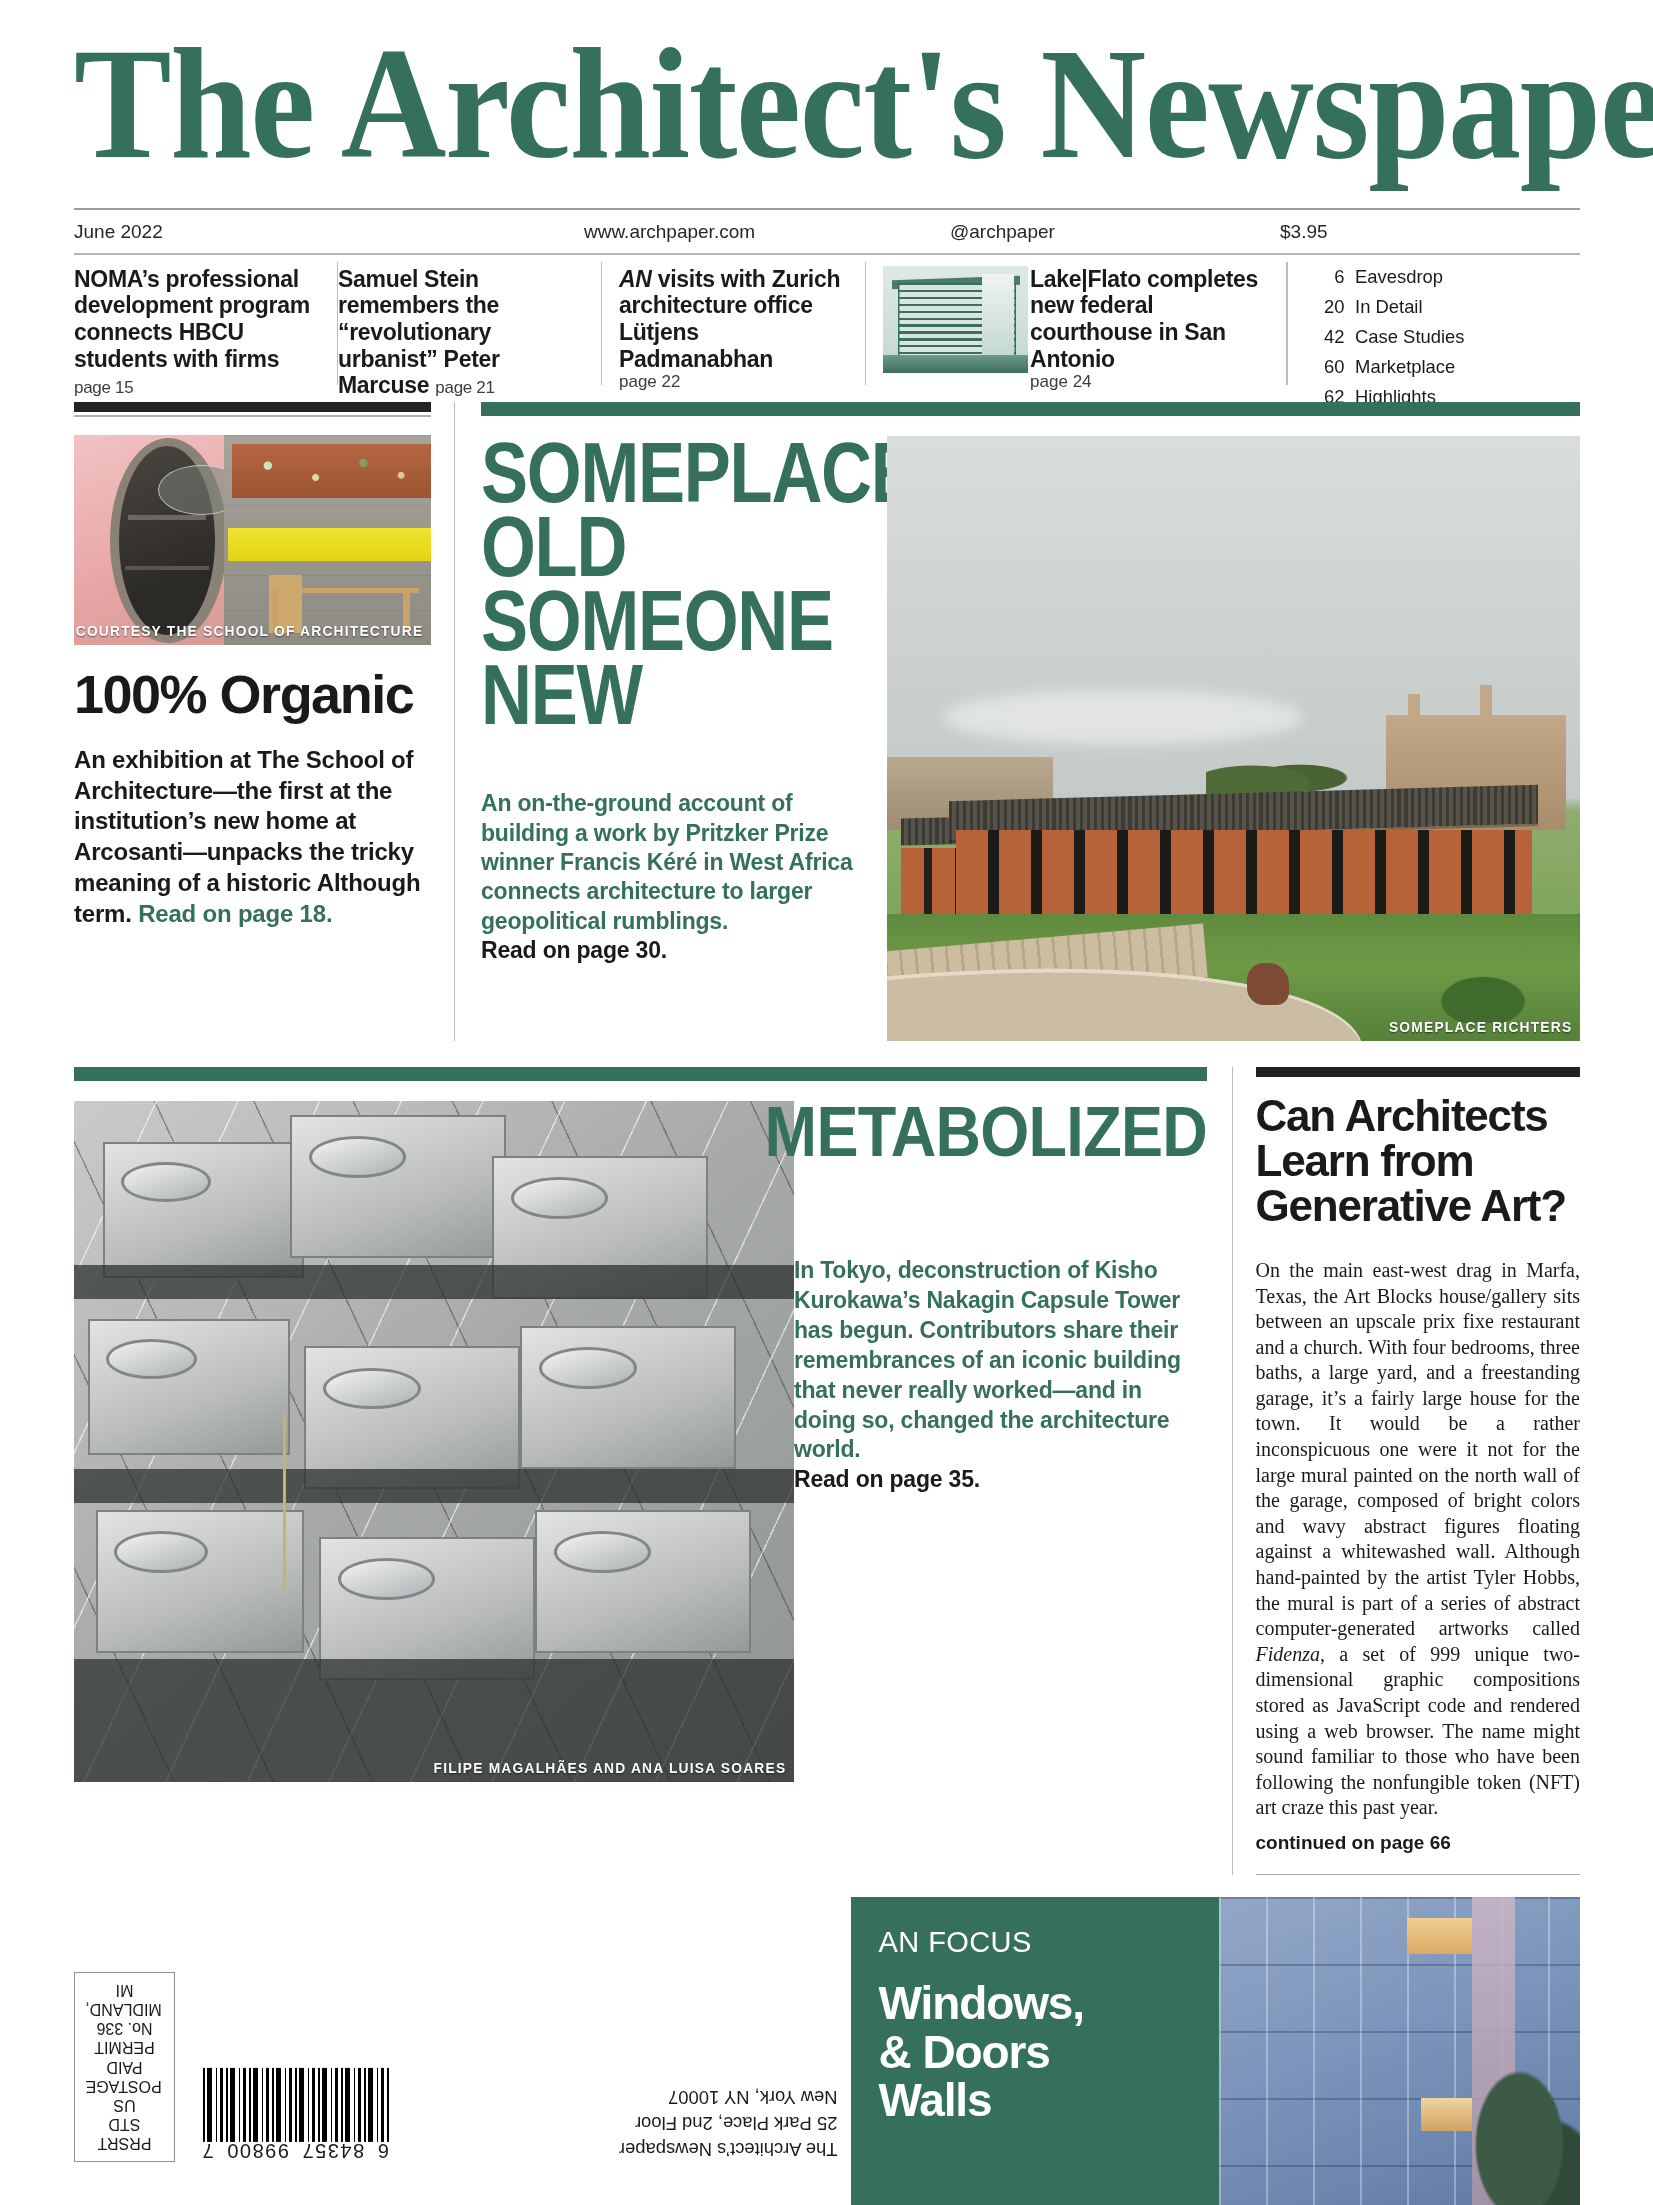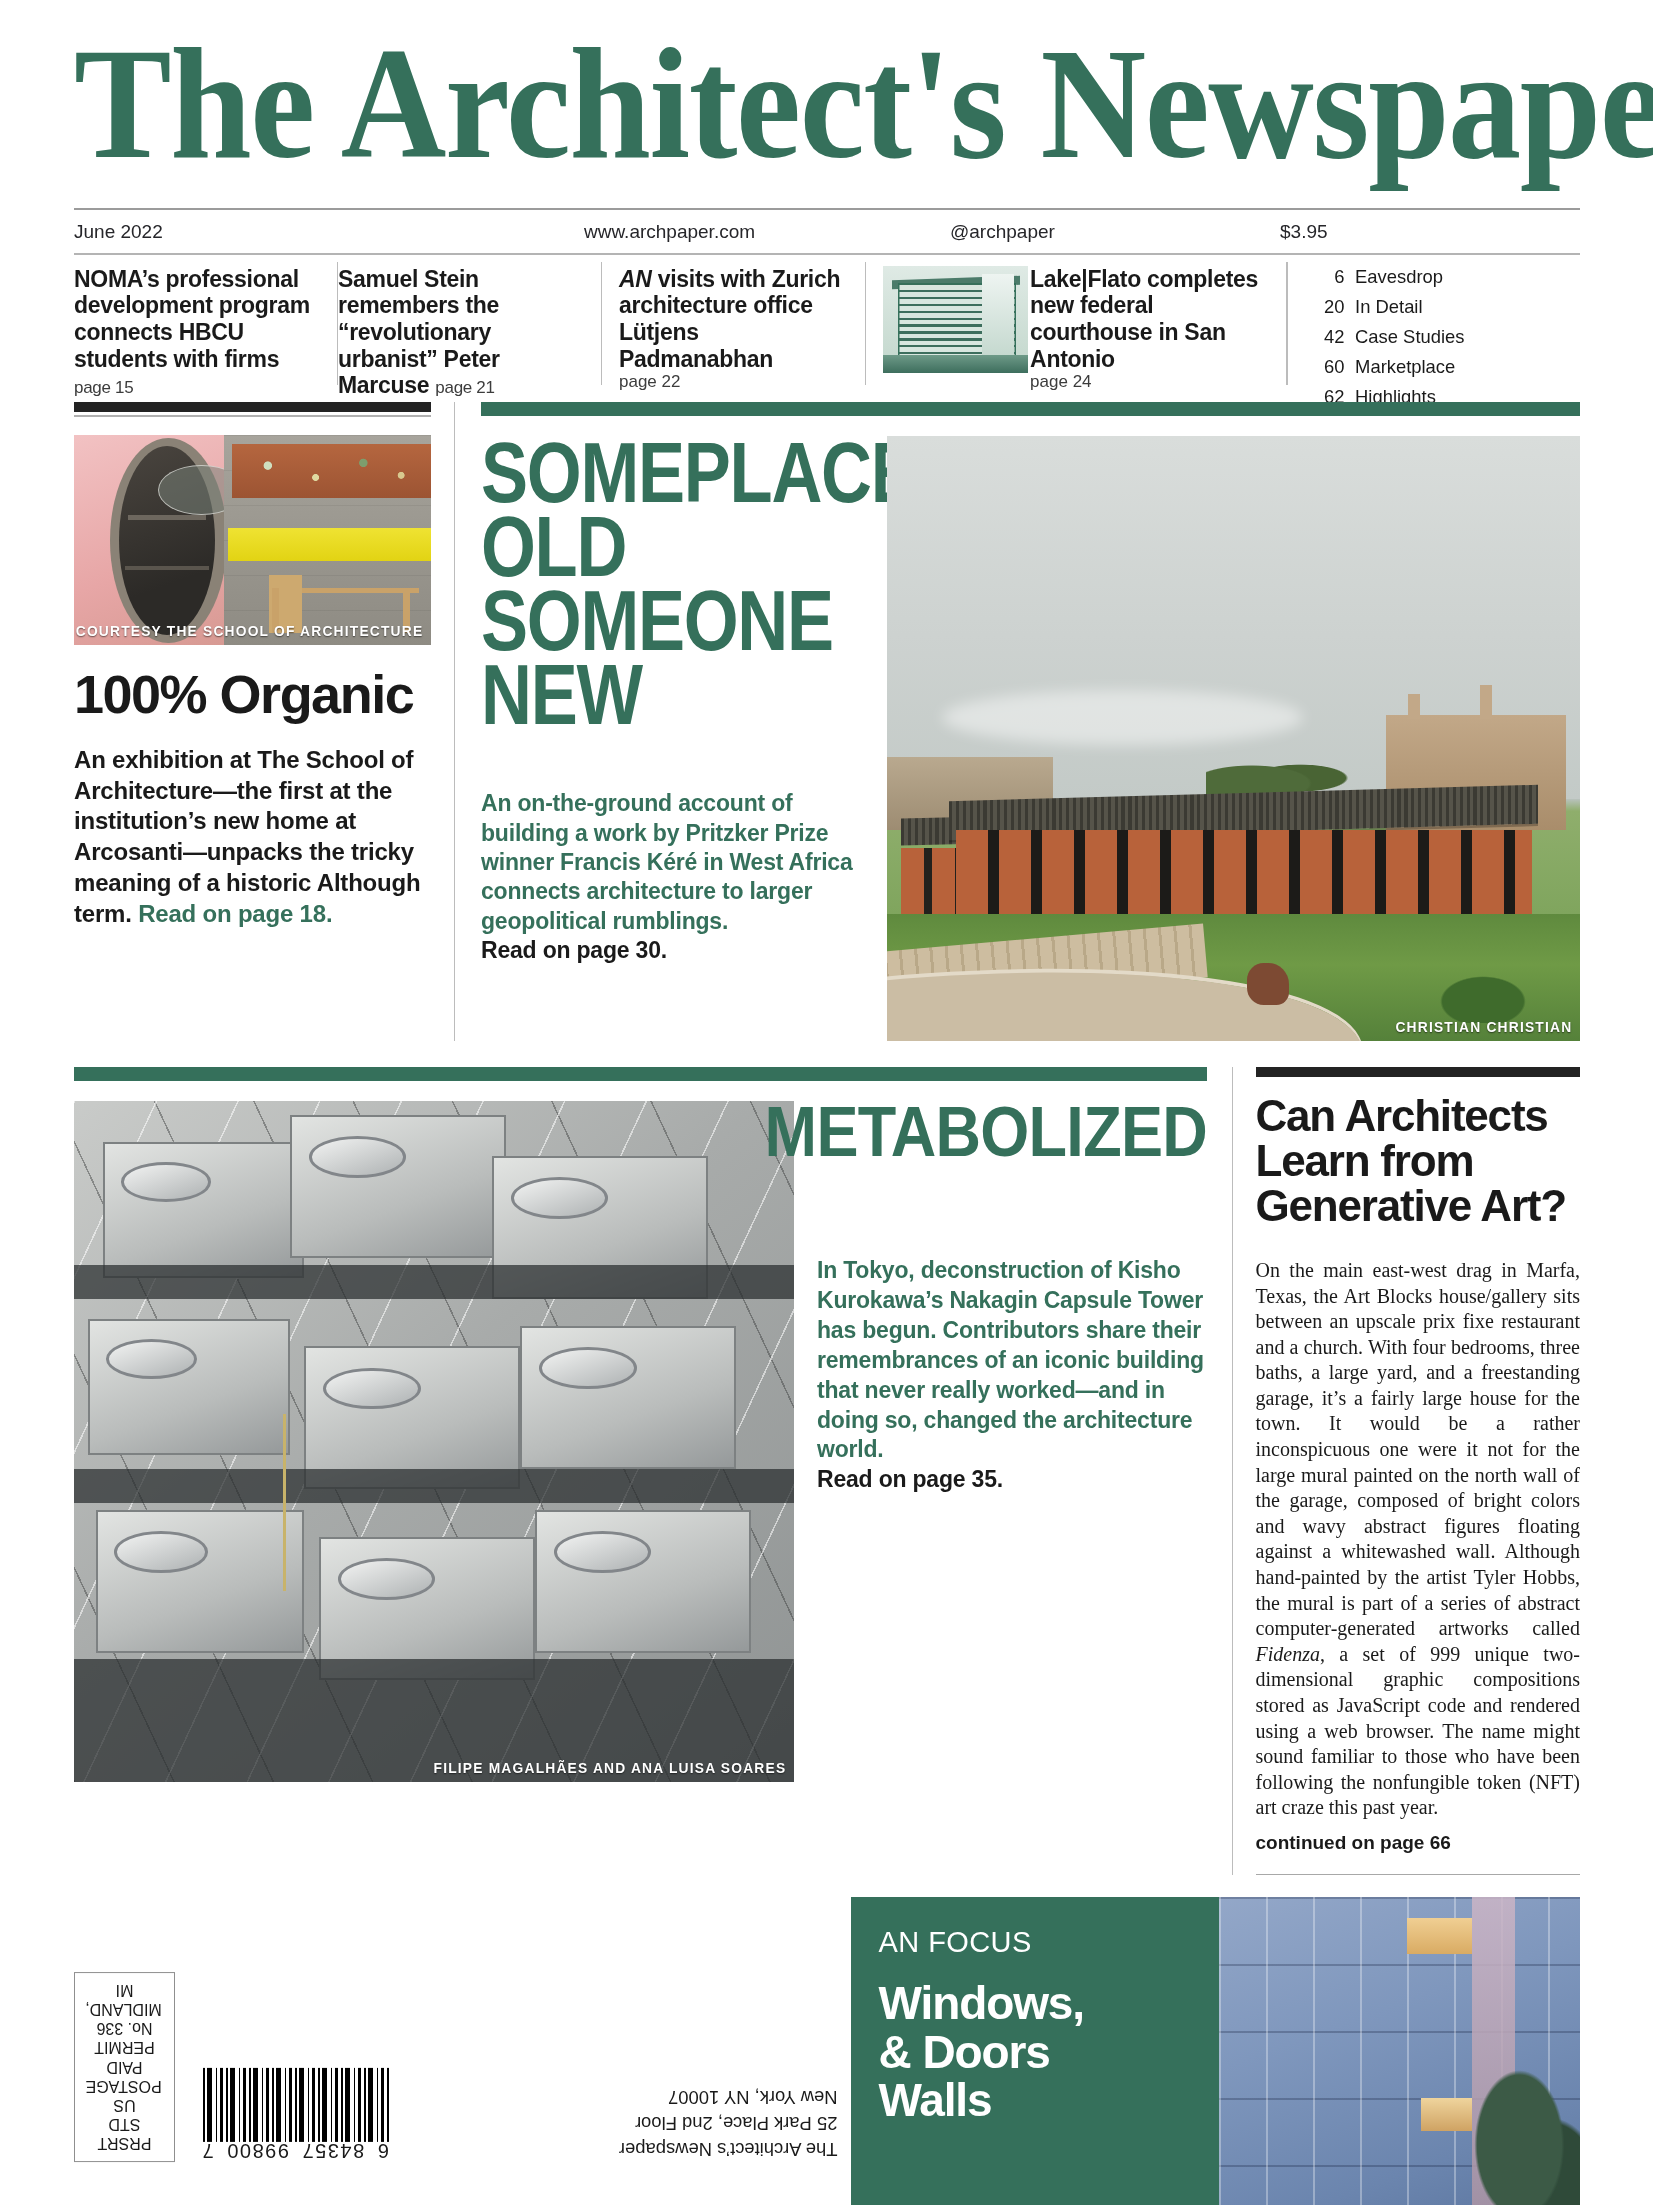--- a/index.html
+++ b/index.html
@@ -248,21 +248,21 @@
     border:2.3px solid #7d8182;
   }
   .ng-cap .porthole {
     position:absolute; width:46%; height:30%; left:8%; top:14%;
     border-radius:50%; background:linear-gradient(160deg,#f2f3f2,#aeb2b3);
     border:3.8px solid #82868a;
   }
   .ng-dark { position:absolute; background:rgba(40,44,46,0.72); }
   .ng-cable { position:absolute; width:3.1px; background:#c8b36a; }
 
-  .nakagin-text { width: 413px; padding-left: 23px; }
+  .nakagin-text { width: 413px; }
   .metabolized {
     font-size: 70px; font-weight: 800; color:#35705b;
     letter-spacing:-0.8px; line-height:0.9;
     transform: scaleX(0.9); transform-origin: right top;
     text-align: right; white-space: nowrap;
     margin-left: -191px;
   }
   .metab-deck {
     margin-top: 92px;
     font-size: 23px; font-weight: 700; line-height: 1.3;
@@ -476,21 +476,21 @@
             <div class="hp-roof2"></div>
             <div class="hp-wall2"></div>
             <div class="hp-roof"></div>
             <div class="hp-wall"></div>
             <div class="hp-grass"></div>
             <div class="hp-pond"></div>
             <div class="hp-stonewall"></div>
             <div class="hp-path"></div>
             <div class="hp-rock"></div>
             <div class="hp-bush"></div>
-            <div class="photo-credit">CHRISTIAN CHRISTIAN</div>
+            <div class="photo-credit">SOMEPLACE RICHTERS</div>
           </div>
         </div>
       </div>
     </div>
   </div>
 
   <div class="band2">
 
     <div class="b2-left">
       <div class="rule-green"></div>

